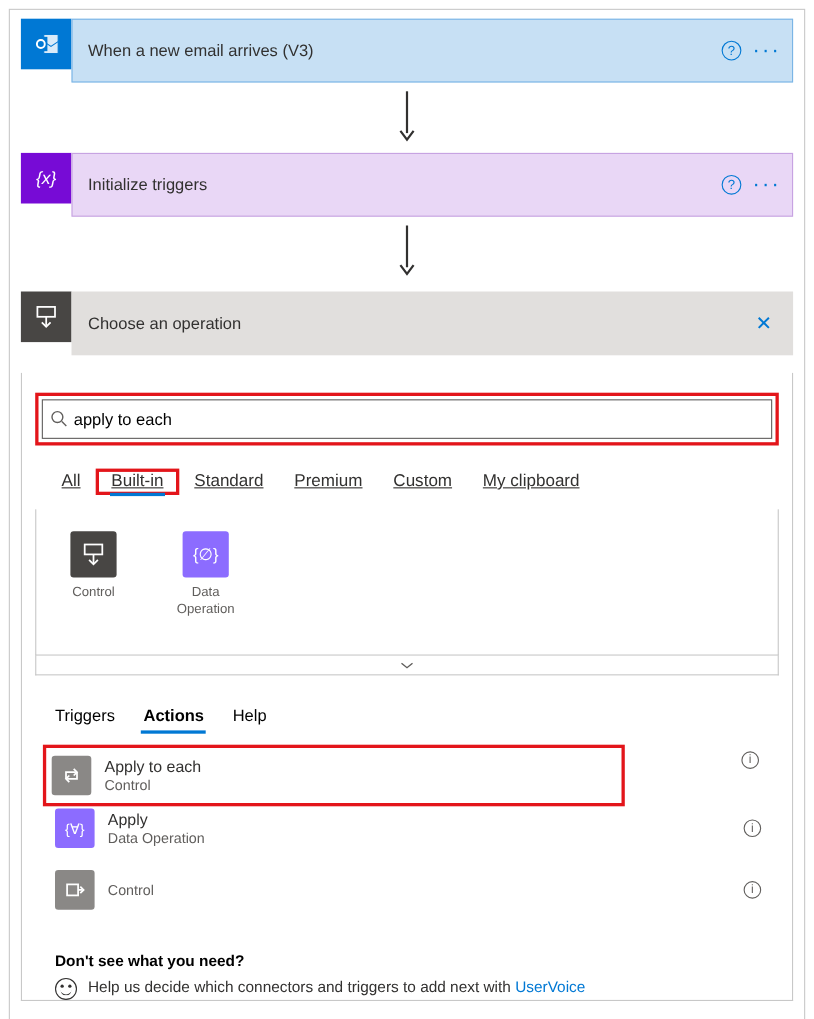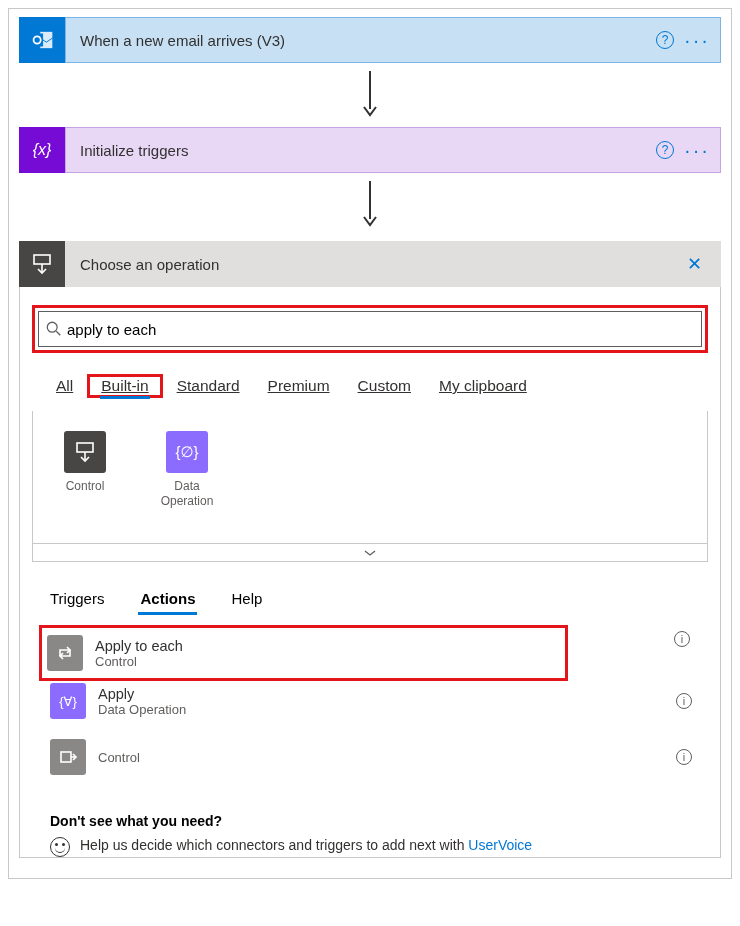--- a/index.html
+++ b/index.html
@@ -1,61 +1,61 @@
 <!DOCTYPE html>
 <html><head>
 <meta charset="utf-8">
 <style>
   * { box-sizing: border-box; margin: 0; padding: 0; font-family: "Segoe UI", Arial, sans-serif; }
   body { background: #fff; width: 740px; padding: 8px; }
   .canvas { border: 1px solid #c8c8c8; width: 724px; margin: 0 auto; padding-bottom: 20px; }
 
   .step-row { display: flex; margin: 8px 10px 0 10px; }
   .step-icon { width: 46px; height: 46px; display: flex; align-items: center; justify-content: center; flex-shrink: 0; }
-  .step-body { flex: 1; height: 46px; display: flex; align-items: center; padding: 0 10px 0 14px; border: 1px solid transparent; }
+  .step-body { flex: 1; height: 58px; display: flex; align-items: center; padding: 0 10px 0 14px; border: 1px solid transparent; }
   .step-title { flex: 1; font-size: 15px; color: #323130; }
   .step-actions { display: flex; align-items: center; gap: 10px; }
 
   .outlook-icon { background: #0078d4; }
   .outlook-body { background: #c7e0f4; border-color: #7bb5e6; }
 
   .var-icon { background: #770bd6; }
   .var-body { background: #e9d7f6; border-color: #c7a3e2; }
 
   .choose-icon { background: #484644; }
   .choose-body { background: #e1dfdd; justify-content: center; }
 
   .arrow-wrap { display: flex; justify-content: center; height: 50px; margin-top: 6px; }
 
   .help-circle { width: 18px; height: 18px; border: 1.4px solid #0078d4; border-radius: 50%; color: #0078d4; font-size: 12px; display:flex; align-items:center; justify-content:center; }
   .dots { color:#0078d4; font-size:20px; letter-spacing:2px; line-height:0.2; }
 
   .choose-row { margin: 12px 10px 0 10px; display:flex; }
   .close-x { color:#0078d4; font-size:18px; margin-left:auto; padding:0 8px; cursor:pointer; }
 
-  .panel { margin: 0 10px; border:1px solid #c8c8c8; border-top:none; padding-top: 18px; }
+  .panel { margin: 16px 10px; border:1px solid #c8c8c8; border-top:none; padding-top: 18px; }
 
   .search-wrap { margin: 0 12px 14px 12px; border:3px solid #e3151a; padding:3px; }
   .search-inner { border:1px solid #605e5c; height:36px; display:flex; align-items:center; padding:0 6px; }
   .search-inner input { border:none; outline:none; font-size:15px; flex:1; padding:2px 4px; }
 
   .tabstrip { display:flex; gap:0; margin-left:22px; font-size:15.5px; color:#323130; height:38px; align-items:center; }
   .tab { padding: 6px 14px; cursor:pointer;text-decoration:underline; }
   .tab.sel-highlight { border:3px solid #e3151a; padding:0 11px; }
   .tab.active { font-weight:400; color:#323130; position:relative; }
   .tab.active::after { content:""; position:absolute; left:10px; right:10px; bottom:-4px; height:3px; background:#0078d4; }
 
   .conn-area { border:1px solid #c8c8c8; border-top:none; margin:6px 12px 0 12px; padding: 20px 14px 34px 16px; display:flex; gap:30px; }
   .conn-item { width:72px; text-align:center; cursor:pointer; }
   .conn-tile { width:42px; height:42px; border-radius:3px; margin:0 auto 6px auto; display:flex; align-items:center; justify-content:center; }
   .conn-label { font-size:12px; color:#605e5c; line-height:1.25; }
 
   .collapse-bar { border:1px solid #c8c8c8; border-top:none; margin:0 12px; height:18px; display:flex; align-items:center; justify-content:center; color:#605e5c; cursor:pointer; }
 
-  .subtabs { display:flex; gap:36px; margin:28px 12px 10px 30px; font-size:15px; }
+  .subtabs { display:flex; gap:26px; margin:28px 12px 10px 30px; font-size:15px; }
   .subtab { cursor:pointer; padding-bottom:8px; position:relative; }
   .subtab.active { font-weight:700; }
   .subtab.active::after { content:""; position:absolute; left:-2px; right:-2px; bottom:0; height:3px; background:#0078d4; }
 
   .action-list { margin: 10px 12px 0 22px; }
   .action-row { display:flex; align-items:center; padding:10px 8px; cursor:pointer; }
   .action-row.hl { border:3px solid #e3151a; padding:7px 5px; margin-left:-3px; margin-right:140px; }
   .action-ico { width:36px; height:36px; border-radius:3px; margin-right:12px; display:flex; align-items:center; justify-content:center; flex-shrink:0; }
   .action-texts { flex:1; }
   .action-title { font-size:14.5px; color:#323130; }

